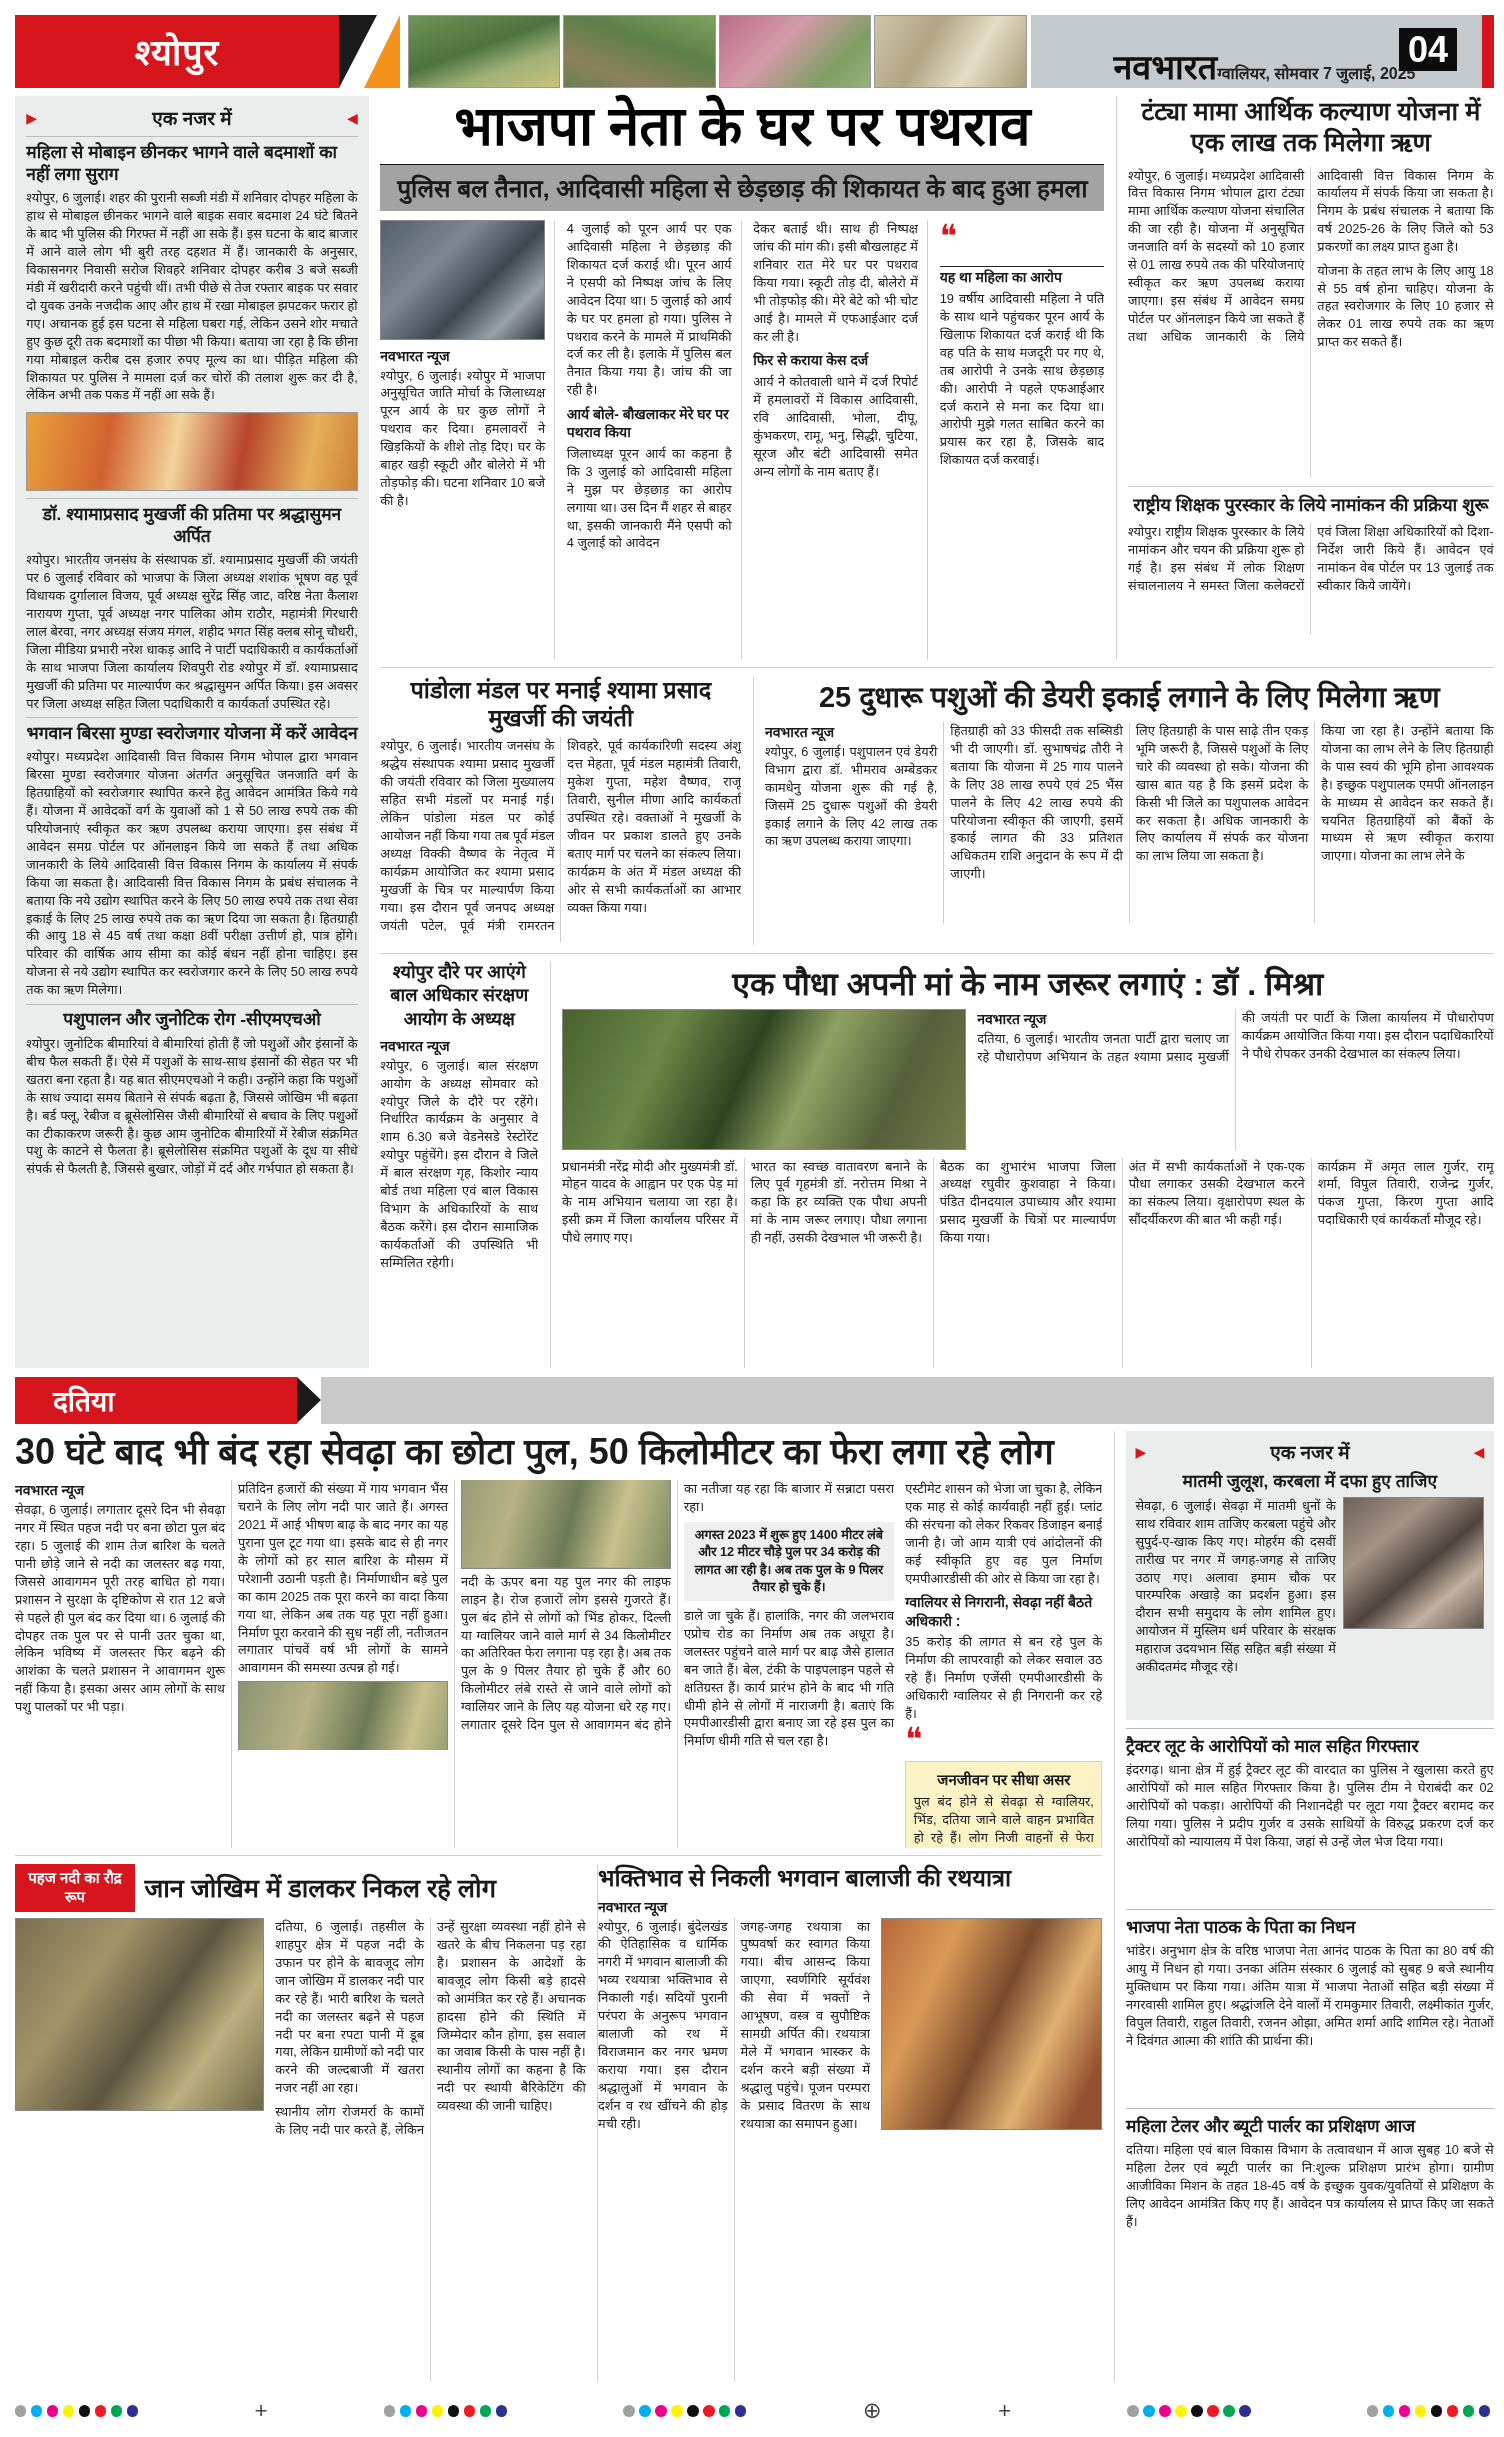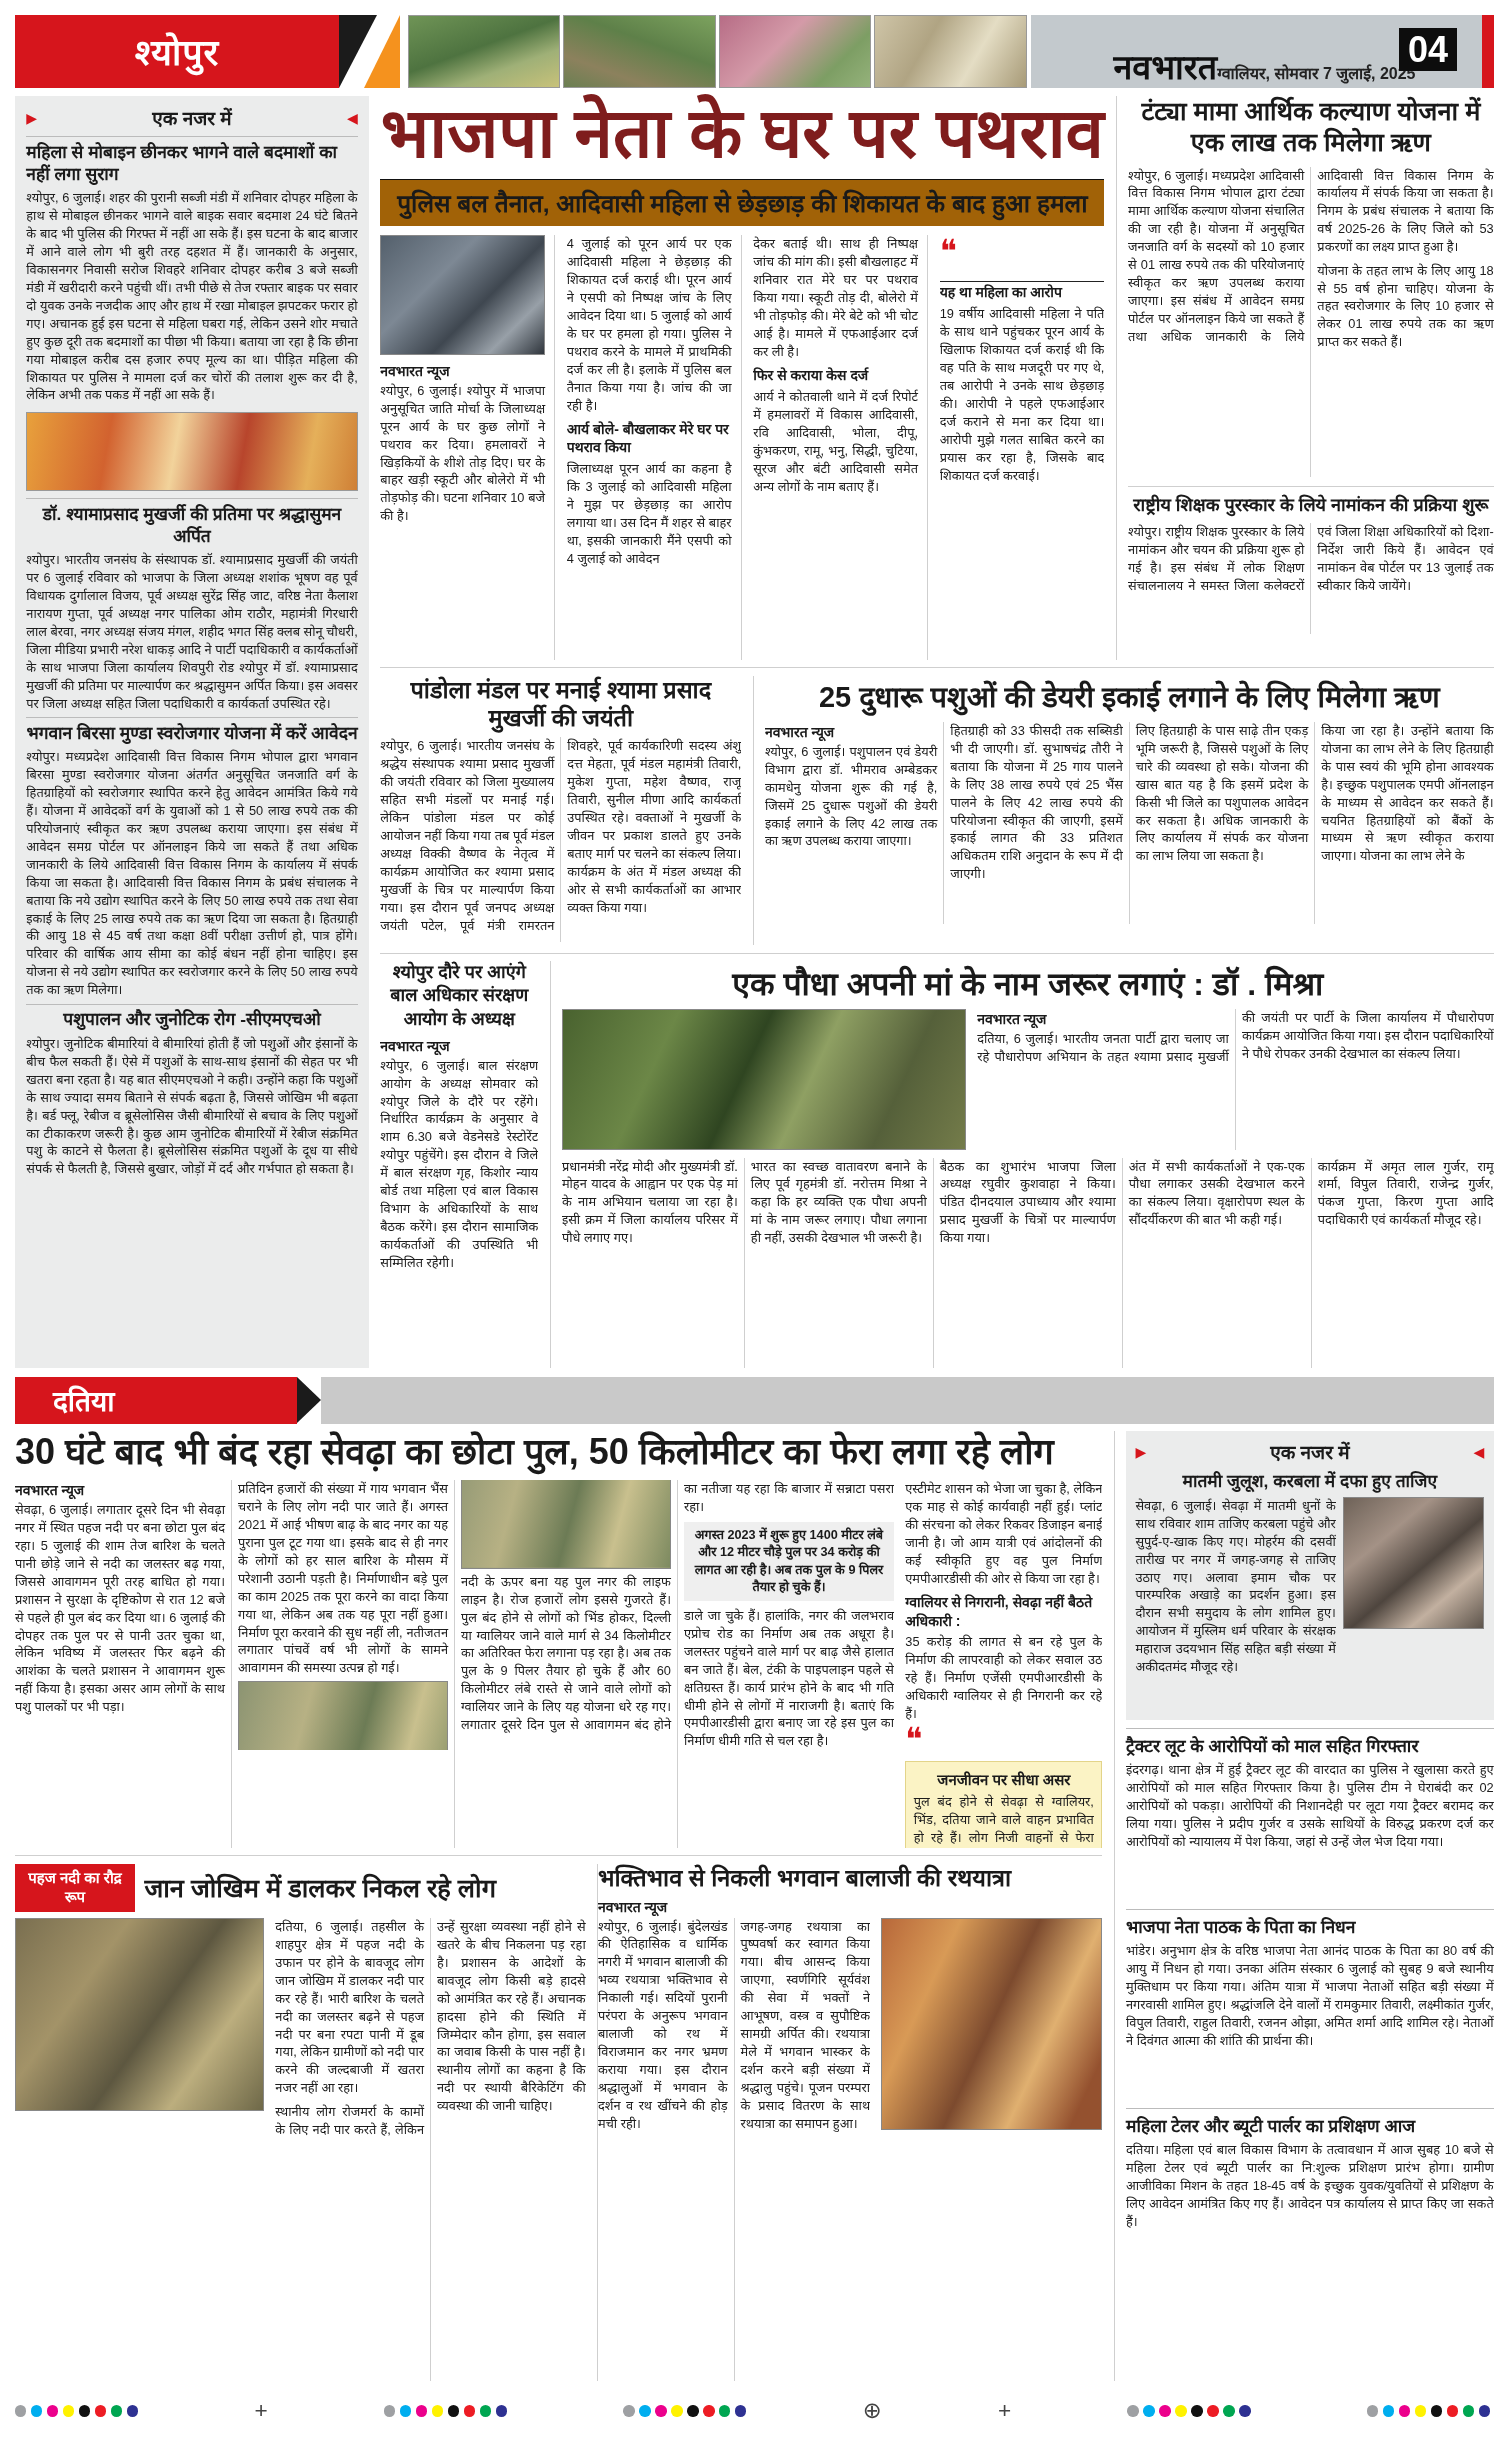--- a/index.html
+++ b/index.html
@@ -42,22 +42,22 @@
   .gl-art { border-top:0.9px solid #bbb; padding-top:4.7px; margin-top:4.7px; }
   .gl-art:first-of-type { border-top:none; margin-top:0; }
   .gl-h { font-size:17.4px; font-weight:800; line-height:1.25; margin-bottom:3.8px; }
   .gl-h.center { text-align:center; }
   .gl-photo { height:79px; margin:7.5px 0; border:0.9px solid #999;
               background:linear-gradient(100deg,#e8a13c 0%,#d2622f 25%,#f2d39b 45%,#b8452c 65%,#e5b05a 85%,#cf7f35 100%); }
 
   .s-right { flex:1; display:flex; flex-direction:column; gap:7.5px; }
   .rowA { display:flex; height:564px; gap:11.3px; }
   .lead { flex:1; display:flex; flex-direction:column; }
-  .lead-h1 { font-size:69px; font-weight:800; text-align:center; line-height:1.1; color:#7f1d1d; }
-  .lead-sub { background:#a16207; border-top:1.9px solid #111; font-size:24.5px; font-weight:800; text-align:center; padding:6.6px 3.8px; margin:7.5px 0 9.4px 0; }
+  .lead-h1 { font-size:55px; font-weight:800; text-align:center; line-height:1.1; color:#000000; }
+  .lead-sub { background:#a3a3a3; border-top:1.9px solid #111; font-size:24.5px; font-weight:800; text-align:center; padding:6.6px 3.8px; margin:7.5px 0 9.4px 0; }
   .lead-cols { flex:1; display:flex; gap:11.3px; overflow:hidden; }
   .lead-col { flex:1; border-right:0.9px solid #cfcfcf; padding-right:9.4px; overflow:hidden; }
   .lead-col:last-child { border-right:none; padding-right:0; }
   .lead-photo { height:120px; border:0.9px solid #888; margin-bottom:5.6px;
                 background:linear-gradient(135deg,#54606c 0%,#7d8894 35%,#3f4750 60%,#98a0a8 80%,#2f353c 100%); }
   .subhead-b { font-weight:800; font-size:14px; margin:5.6px 0 3.8px 0; line-height:1.3; }
   .quote-top { border-top:1.9px solid #222; margin-top:14px; padding-top:1px; }
 
   .tantya { width:378px; border-left:0.9px solid #cfcfcf; padding-left:11.3px; overflow:hidden; }
   .tantya-h { font-size:25.4px; font-weight:800; text-align:center; line-height:1.25; margin-bottom:7.5px; }

